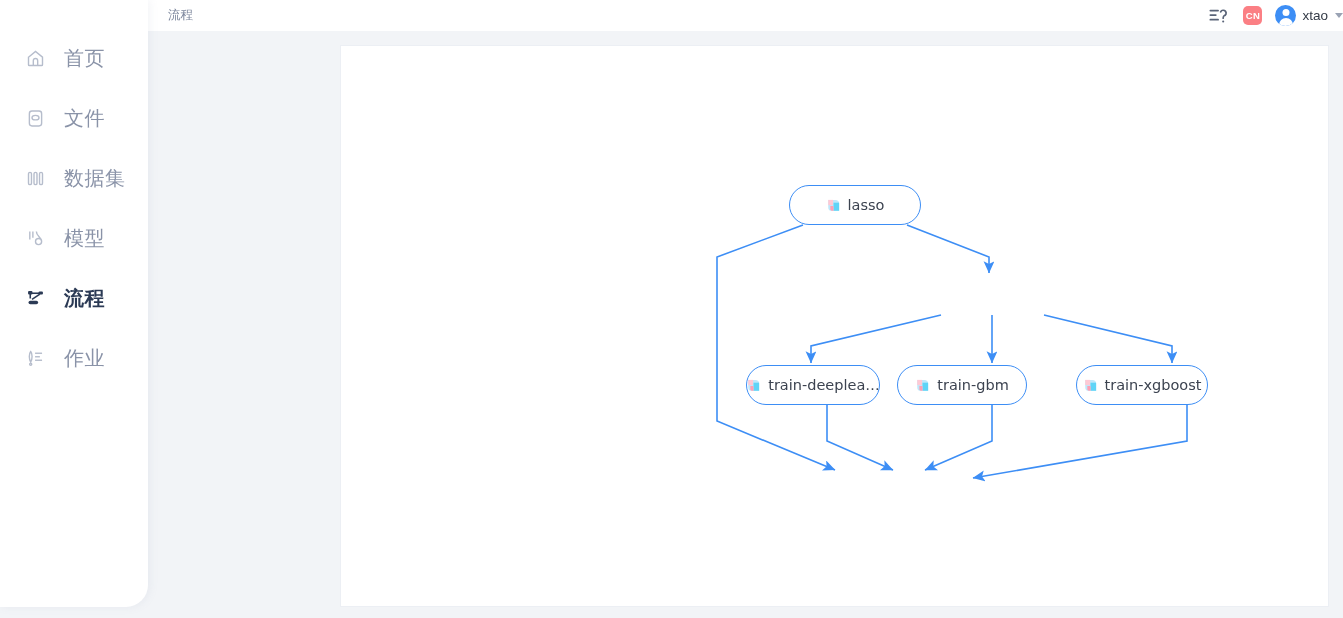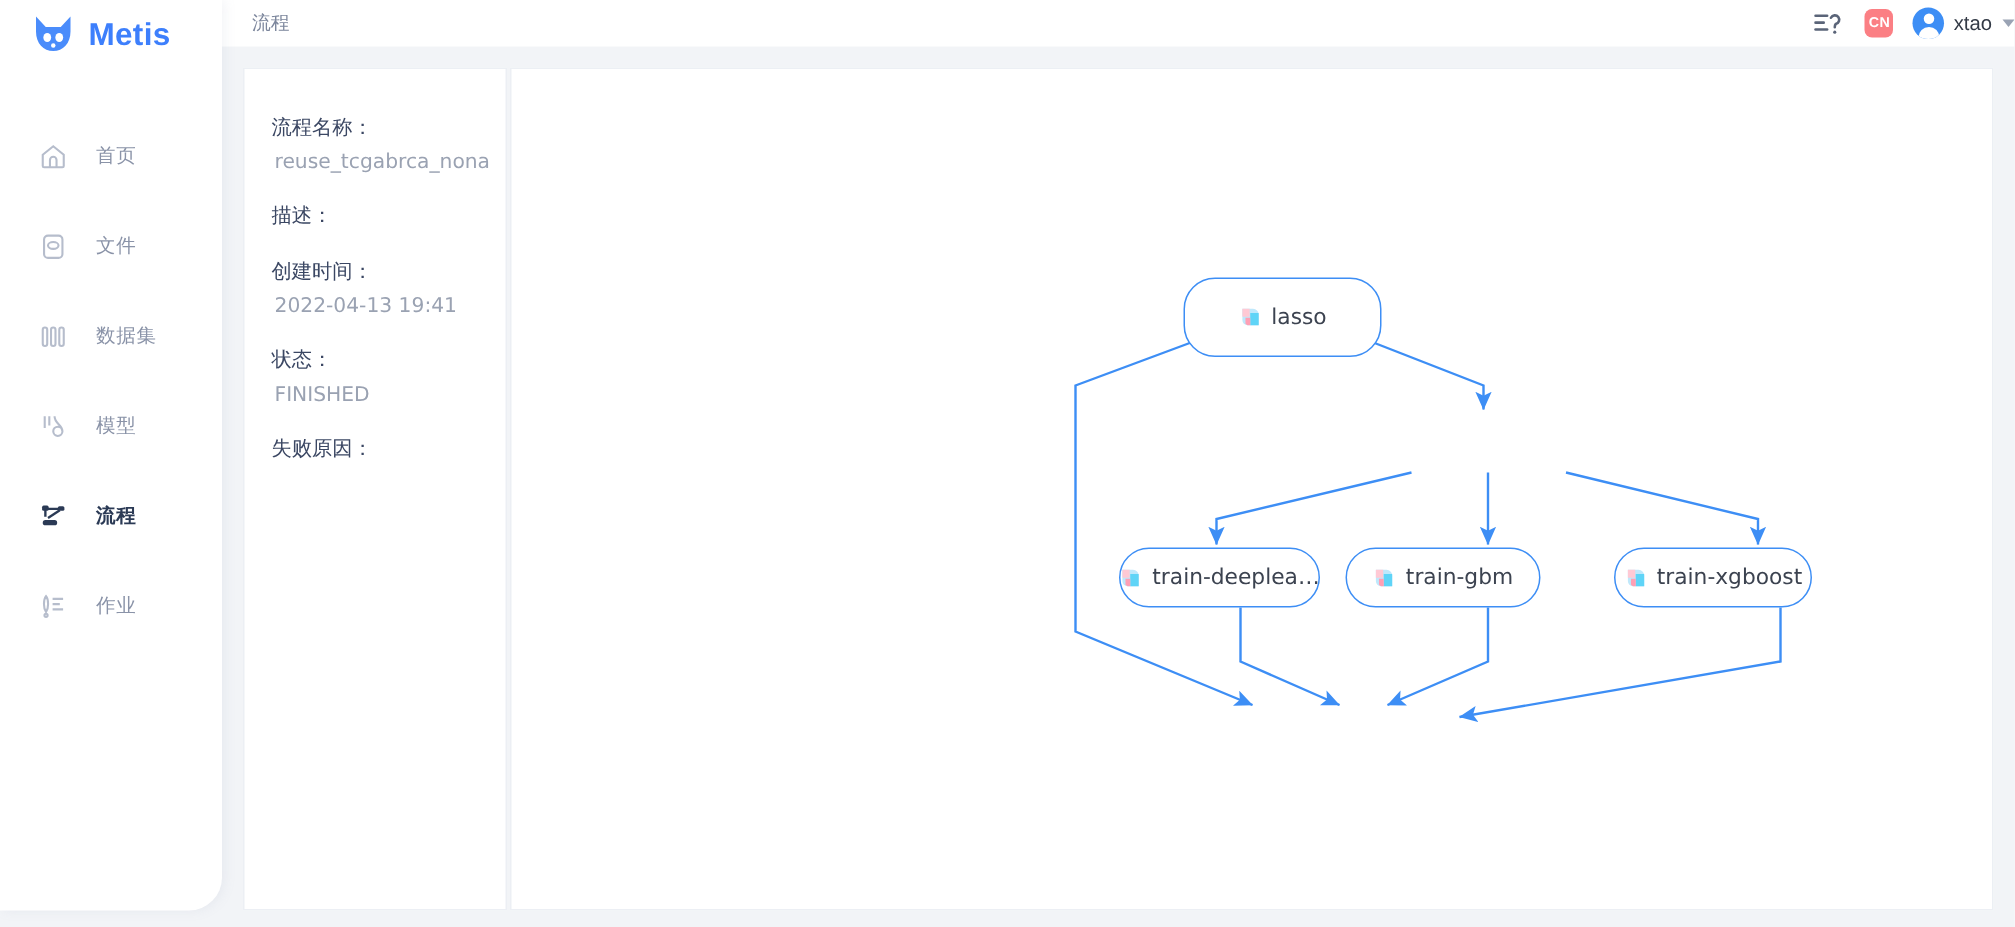--- a/index.html
+++ b/index.html
@@ -29,21 +29,21 @@
     font-size: 21px; font-weight: bold; color: #3d7ffc;
     letter-spacing: .2px; line-height: 1;
   }
   .nav { margin-top: 28px; }
   .nav-item {
     height: 60px; display: flex; align-items: center;
     padding-left: 25px; gap: 18px; cursor: pointer;
   }
   .nav-icon { width: 21px; height: 21px; flex: none; display: block; }
   .nav-label {
-    font-size: 13px; color: #8a93a8; letter-spacing: .5px;
+    font-size: 20px; color: #8a93a8; letter-spacing: .5px;
     font-family: "DejaVu Sans", "Liberation Sans", sans-serif;
   }
   .nav-item.active .nav-label { color: #2b3a55; font-weight: bold; }
 
   
   .header {
     position: absolute; left: 148px; top: 0;
     width: 1195px; height: 31px;
     background: #ffffff;
     display: flex; align-items: center;
@@ -129,29 +129,20 @@
     white-space: nowrap;
   }
   .node-icon { width: 15px; height: 15px; flex: none; display: block; }
 </style>
 </head>
 <body>
 
 <div id="app">
 
   <div class="sidebar">
-    <div class="logo-row">
-      <svg class="logo-mark" viewBox="0 0 30 26">
-        <path d="M2 1 L2 11 C2 19 7 24 13.5 24 C20 24 25 19 25 11 L25 1 L18.5 8 L8.5 8 Z" fill="#4a8cfb"></path>
-        <ellipse cx="9.5" cy="15" rx="2.6" ry="3" fill="#ffffff"></ellipse>
-        <ellipse cx="17.5" cy="15" rx="2.6" ry="3" fill="#ffffff"></ellipse>
-        <circle cx="13.5" cy="20.3" r="1.5" fill="#ffffff"></circle>
-      </svg>
-      <div class="logo-text">Metis</div>
-    </div>
 
     <div class="nav">
 
       <div class="nav-item">
         <svg class="nav-icon" viewBox="0 0 24 24" fill="none" stroke="#b6bdcc" stroke-width="1.6">
           <path d="M4 10.5 L12 4 L20 10.5 L20 19 A1 1 0 0 1 19 20 L5 20 A1 1 0 0 1 4 19 Z"></path>
           <path d="M9.5 20 L9.5 14.5 A2.5 2.5 0 0 1 14.5 14.5 L14.5 20"></path>
         </svg>
         <span class="nav-label">首页</span>
       </div>
@@ -227,32 +218,20 @@
       <div class="user-box">
         <div class="avatar"></div>
         <span class="user-name">xtao</span>
         <span class="caret"></span>
       </div>
     </div>
   </div>
 
   <div class="content-wrap">
 
-    <div class="info-card">
-      <div class="info-body">
-        <div class="info-label">流程名称：</div>
-        <div class="info-value">reuse_tcgabrca_nona</div>
-        <div class="info-label">描述：</div>
-        <div class="info-label">创建时间：</div>
-        <div class="info-value">2022-04-13 19:41</div>
-        <div class="info-label">状态：</div>
-        <div class="info-value">FINISHED</div>
-        <div class="info-label">失败原因：</div>
-      </div>
-    </div>
 
     <div class="graph-card">
       <svg class="graph-svg" width="989" height="562">
         <defs>
           <marker id="ah" markerWidth="9" markerHeight="9" refX="7.4" refY="3.4" orient="auto" markerUnits="strokeWidth">
             <path d="M0,0 L7.6,3.4 L0,6.8 L1.7,3.4 Z" fill="#3d8ef5"></path>
           </marker>
         </defs>
         <g fill="none" stroke="#3d8ef5" stroke-width="1.6" marker-end="url(#ah)">
 
@@ -267,21 +246,21 @@
           <path d="M703,269 L831,300 L831,317"></path>
 
           <path d="M486,359 L486,395 L552,424"></path>
 
           <path d="M651,359 L651,395 L584,424"></path>
 
           <path d="M846,359 L846,395 L632,432"></path>
         </g>
       </svg>
 
-      <div class="node" style="left:448px; top:139px; width:132px; height:53px;text-align:right;">
+      <div class="node" style="left:448px; top:139px; width:132px; height:40px;text-align:right;">
         <svg class="node-icon" viewBox="0 0 16 16">
           <path d="M2.4 2 L10 2 A4 4 0 0 1 14 6 L14 13.6 L6 13.6 A3.6 3.6 0 0 1 2.4 10 Z" fill="#bfe8fb"></path>
           <path d="M2.4 2 L7.6 2 L7.6 7.6 L2.4 7.6 Z" fill="#ffc9d4"></path>
           <path d="M8 5 L14 5 L14 13.6 L8 13.6 Z" fill="#5fd4f7"></path>
           <path d="M4.6 8.4 L8 8.4 L8 13.6 L6 13.6 A3.6 3.6 0 0 1 4.6 12.6 Z" fill="#ff9fb4"></path>
         </svg>
         <span class="node-label">lasso</span>
       </div>
 
 

